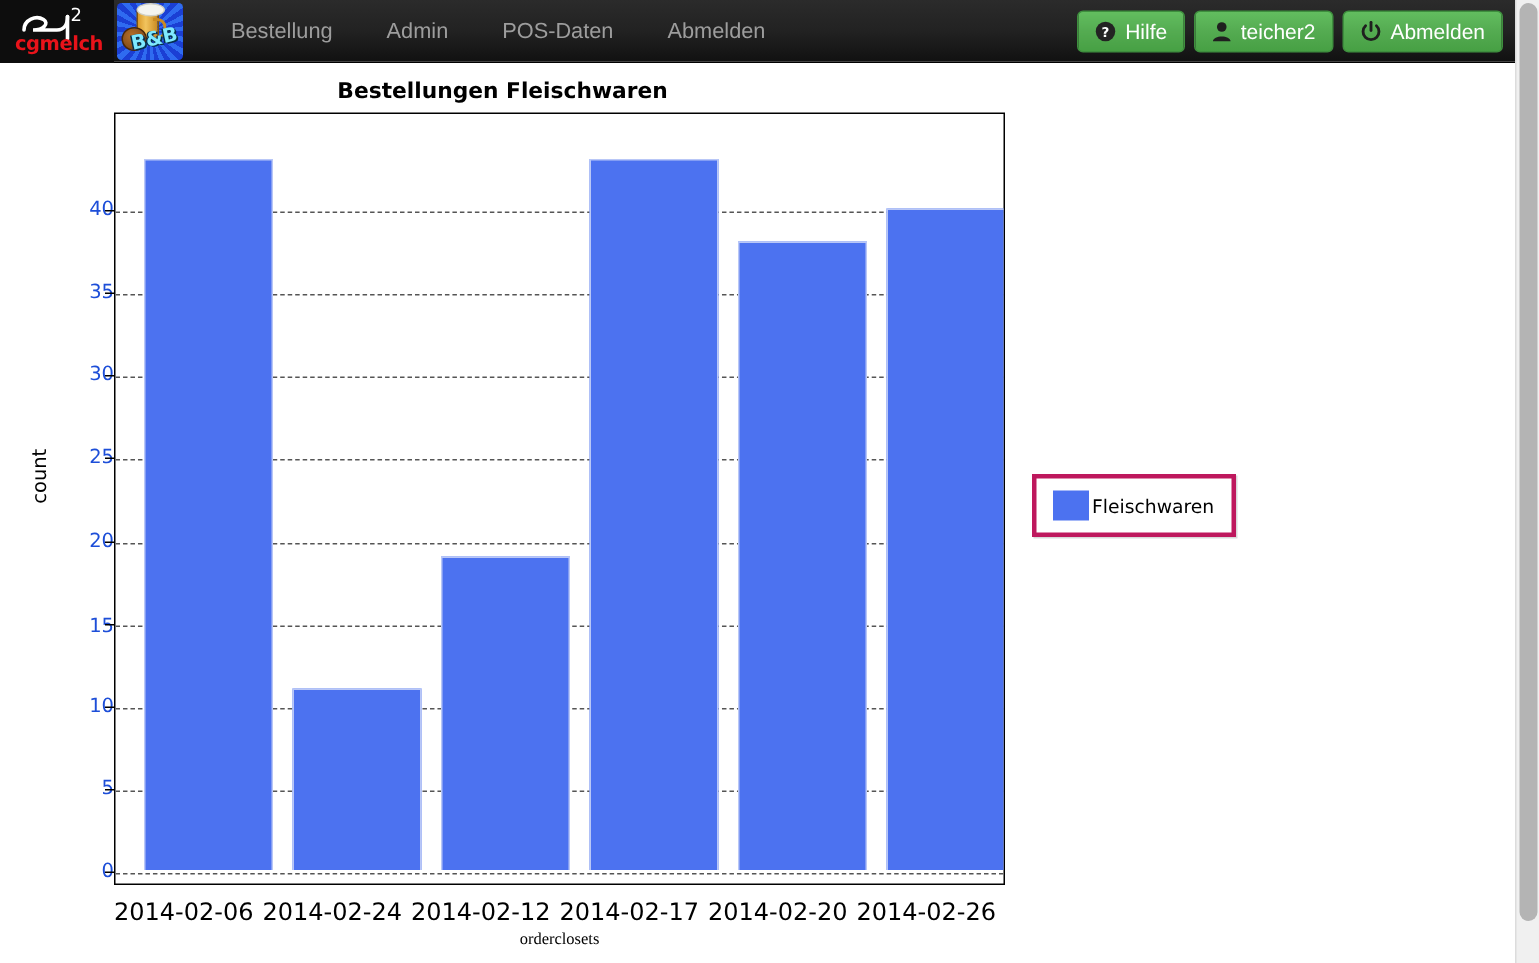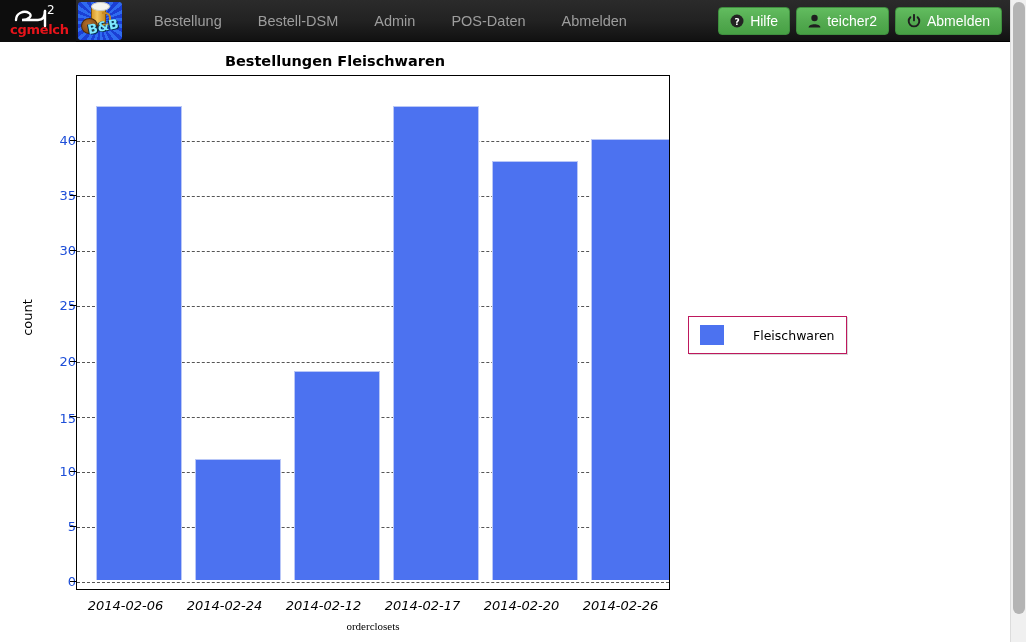--- a/index.html
+++ b/index.html
@@ -177,40 +177,39 @@
     transform-origin: center;
     width: 80px; text-align: center;
   }
   #x-labels {
     position: absolute; left: 76px; top: 556px;
     width: 594px; height: 20px;
     display: flex;
   }
   .xtick-label {
     flex: 1 1 0;
-    text-align: center;
-    font-family: "DejaVu Sans", sans-serif;
-    font-size: 13px;
+    text-align: left;
+    font-family: "DejaVu Sans", sans-serif;
+    font-size: 16px;
     color: #000;
-    font-style: italic;
   }
   #xlabel {
     position: absolute; left: 76px; top: 578px;
     width: 594px; text-align: center;
     font-family: Liberation Serif, serif;
     font-size: 11px; color: #000;
   }
   
   #legend {
     position: absolute;
     left: 688px; top: 274px;
-    border: 1px solid #be185d;
+    border: 3px solid #be185d;
     background: #fff;
     padding: 8px 11px;
-    display: flex; align-items: center; gap: 29px;
+    display: flex; align-items: center; gap: 2px;
     box-shadow: 1px 1px 0 rgba(0,0,0,0.15);
   }
   #legend-swatch { width: 24px; height: 20px; background: #4c72f0; }
   #legend-label {
     font-family: "DejaVu Sans", sans-serif;
     font-size: 12.5px; color: #000;
   }
 
   
   #scrollbar {
@@ -241,21 +240,20 @@
   </div>
 
   <div id="app-logo">
     <div class="mug"></div>
     <div class="pretzel"></div>
     <div class="bb-text">B&amp;B</div>
   </div>
 
   <nav id="nav-links">
     <a class="nav-link">Bestellung</a>
-    <a class="nav-link">Bestell-DSM</a>
     <a class="nav-link">Admin</a>
     <a class="nav-link">POS-Daten</a>
     <a class="nav-link">Abmelden</a>
   </nav>
 
   <div id="nav-right">
 
     <button class="btn-green">
       <svg width="14" height="14" viewBox="0 0 14 14">
         <circle cx="7" cy="7" r="6.5" fill="#232323"></circle>

